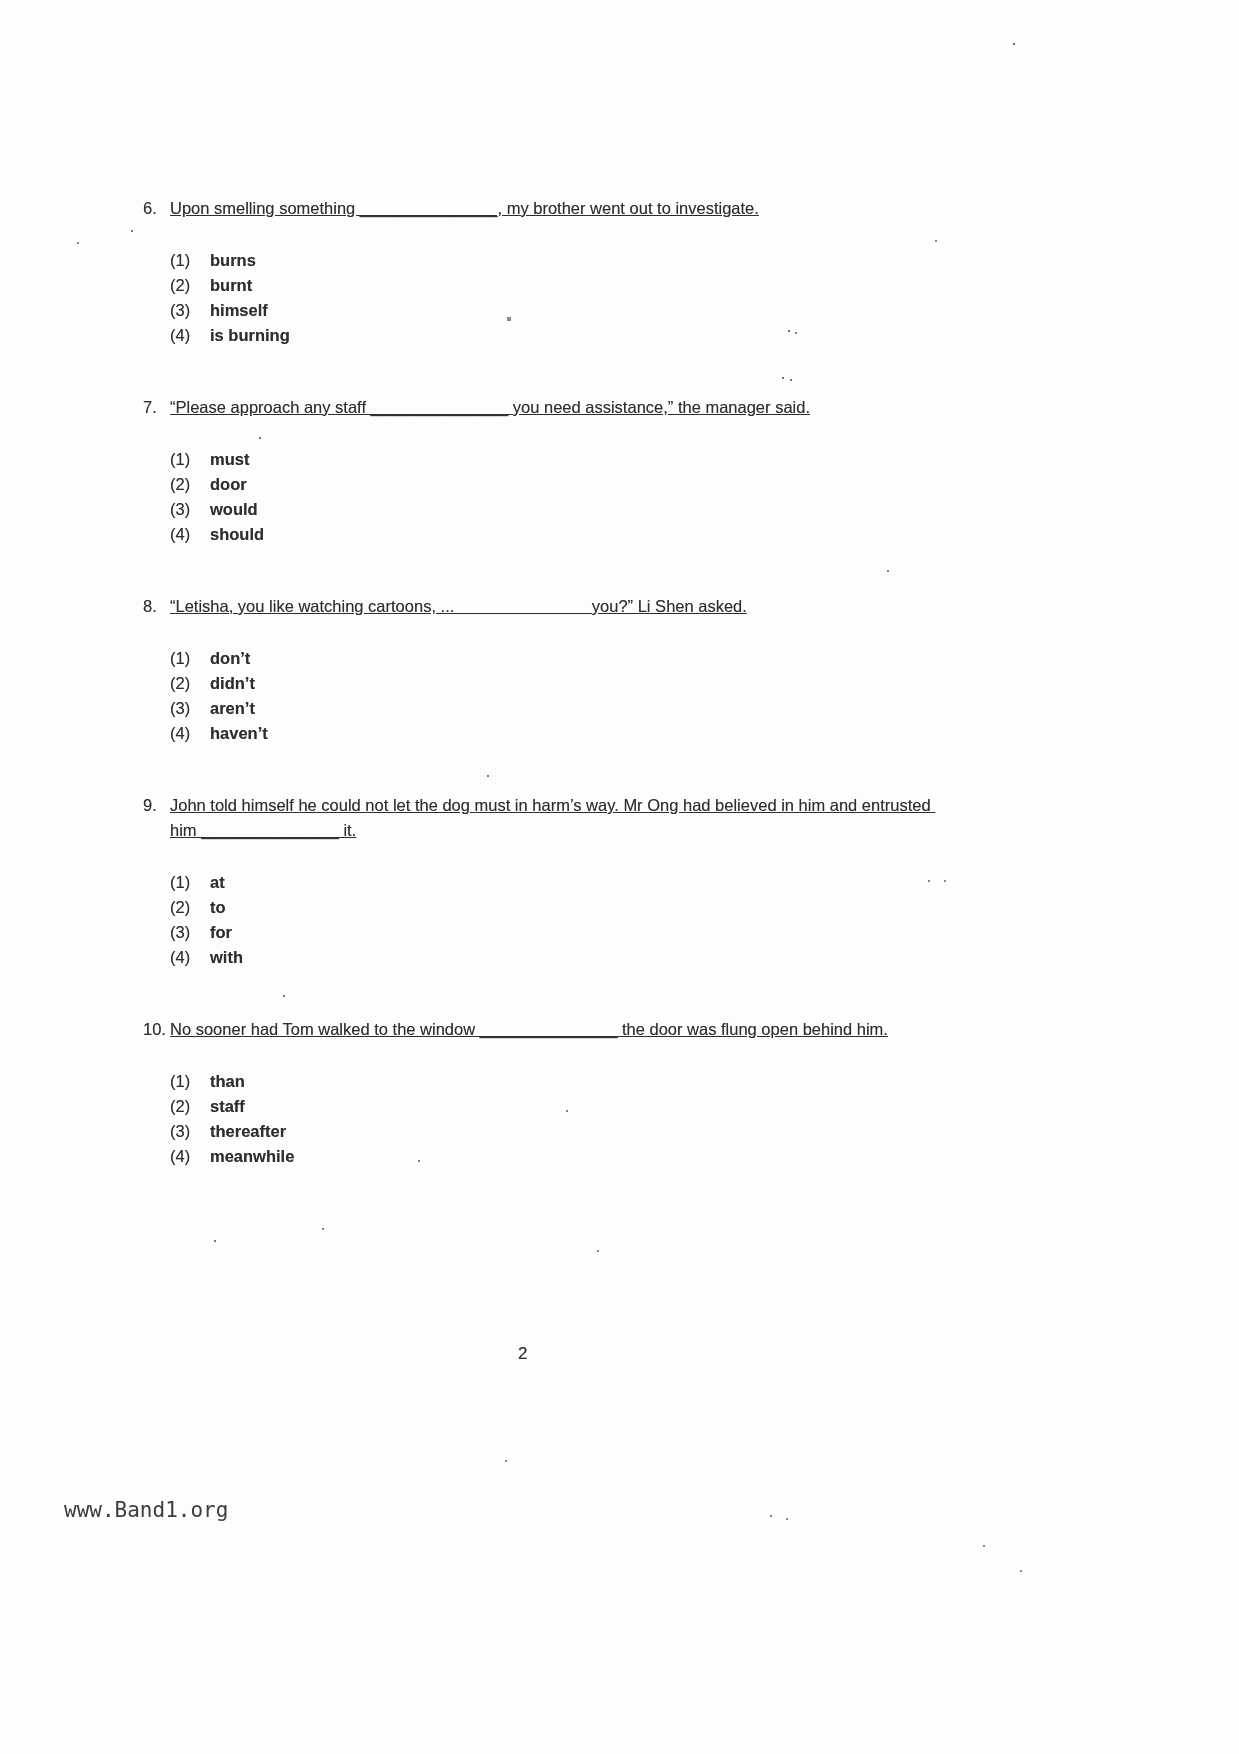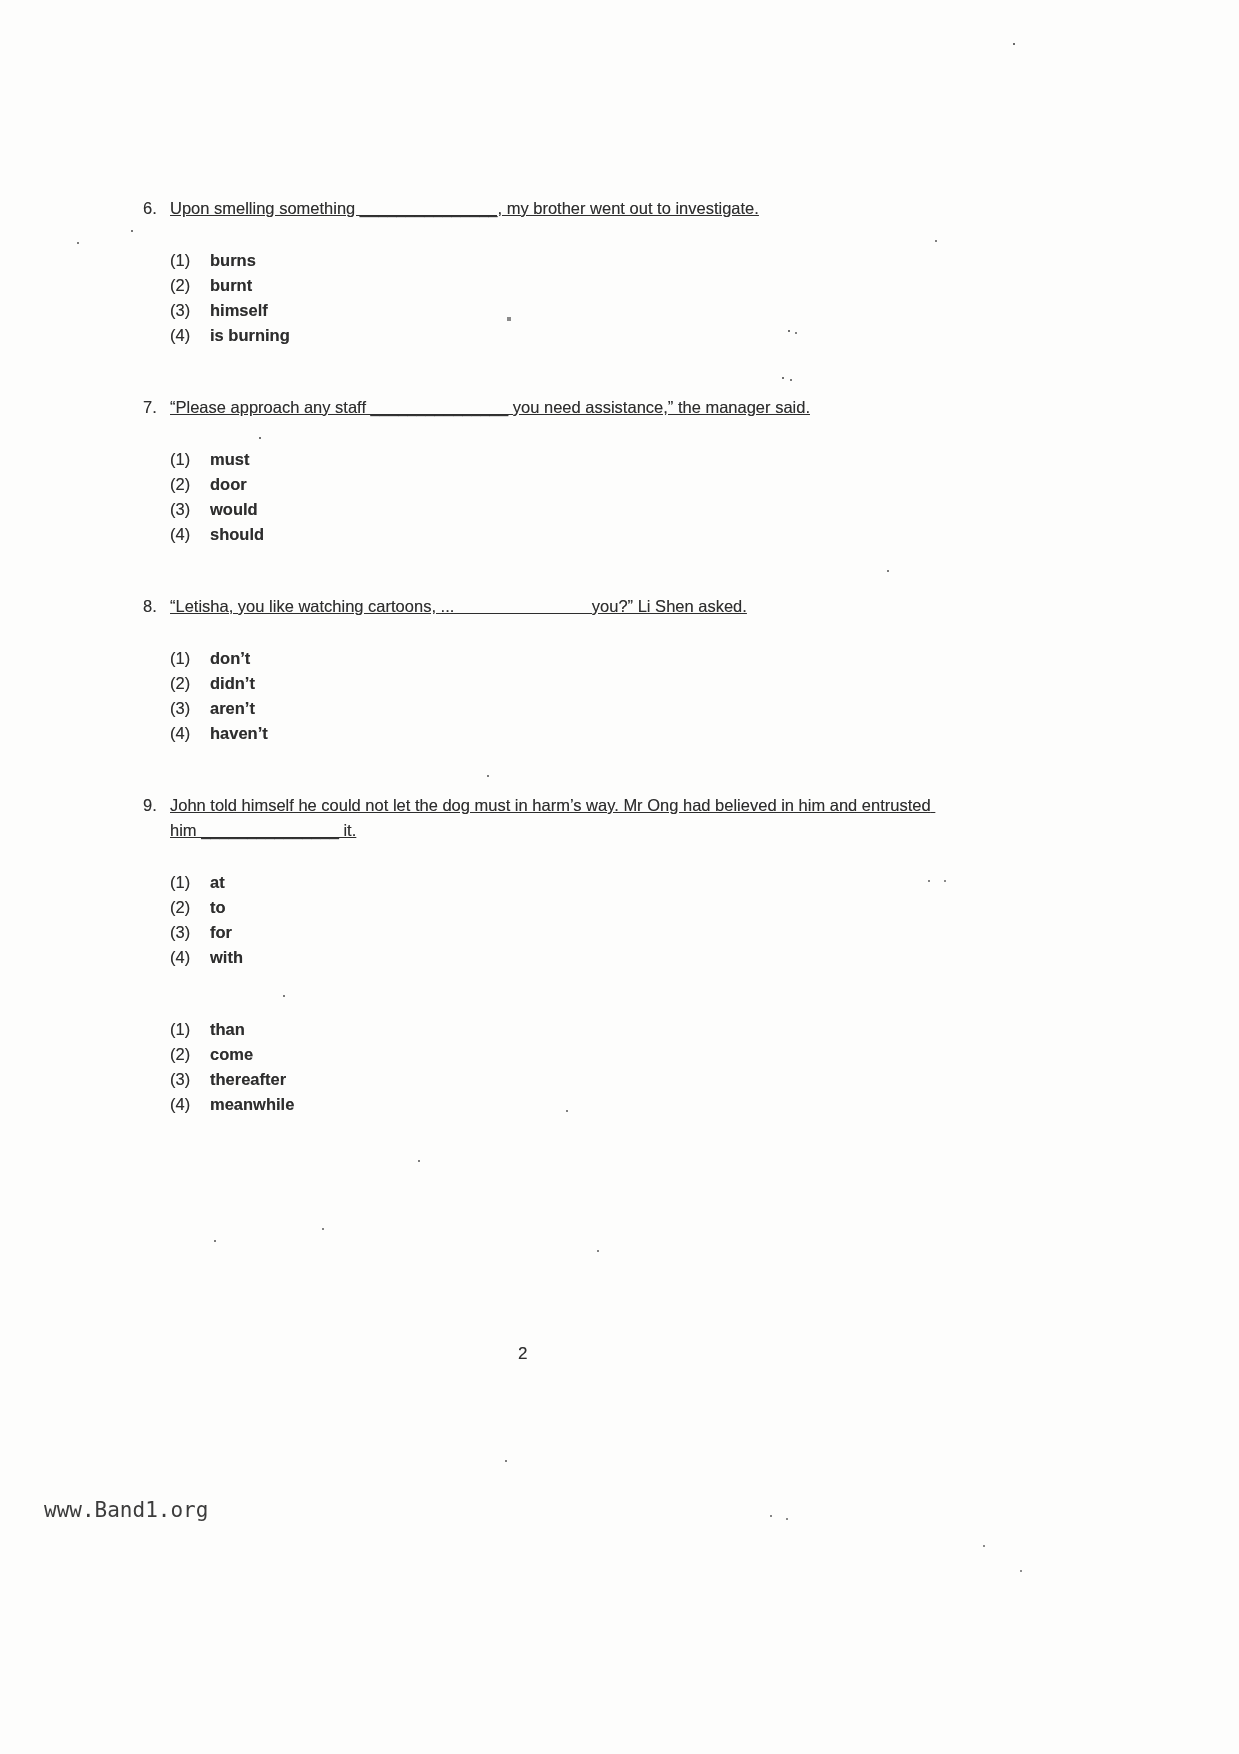--- a/index.html
+++ b/index.html
@@ -67,21 +67,21 @@
   }
   .page-number {
     position: absolute;
     top: 1344px;
     left: 518px;
     font-size: 17px;
   }
   .footer {
     position: absolute;
     top: 1498px;
-    left: 44px;
+    left: 64px;
     font-family: "DejaVu Sans Mono", monospace;
     font-size: 21px;
     color: #3c3c3c;
   }
   
   .noise {
     position: absolute;
     top: 0; left: 0;
     width: 2px; height: 2px;
     pointer-events: none;
@@ -215,28 +215,32 @@
             <span class="opt-label">for</span>
           </li>
         <li>
             <span class="opt-num">(4)</span>
             <span class="opt-label">with</span>
           </li>
       </ul>
     </div>
 
     <div class="question">
+      <div class="q-line">
+        <span class="q-num">10.</span>
+        <span class="q-text">No sooner had Tom walked to the window _______________ the door was flung open behind him.</span>
+      </div>
       <ul class="options">
         <li>
             <span class="opt-num">(1)</span>
             <span class="opt-label">than</span>
           </li>
         <li>
             <span class="opt-num">(2)</span>
-            <span class="opt-label">come</span>
+            <span class="opt-label">staff</span>
           </li>
         <li>
             <span class="opt-num">(3)</span>
             <span class="opt-label">thereafter</span>
           </li>
         <li>
             <span class="opt-num">(4)</span>
             <span class="opt-label">meanwhile</span>
           </li>
       </ul>

